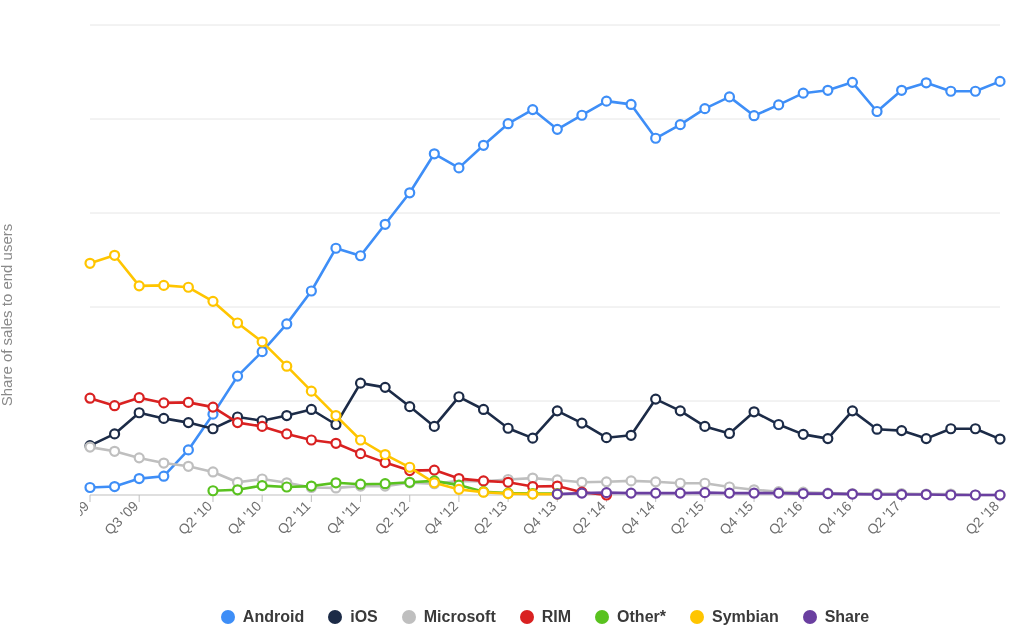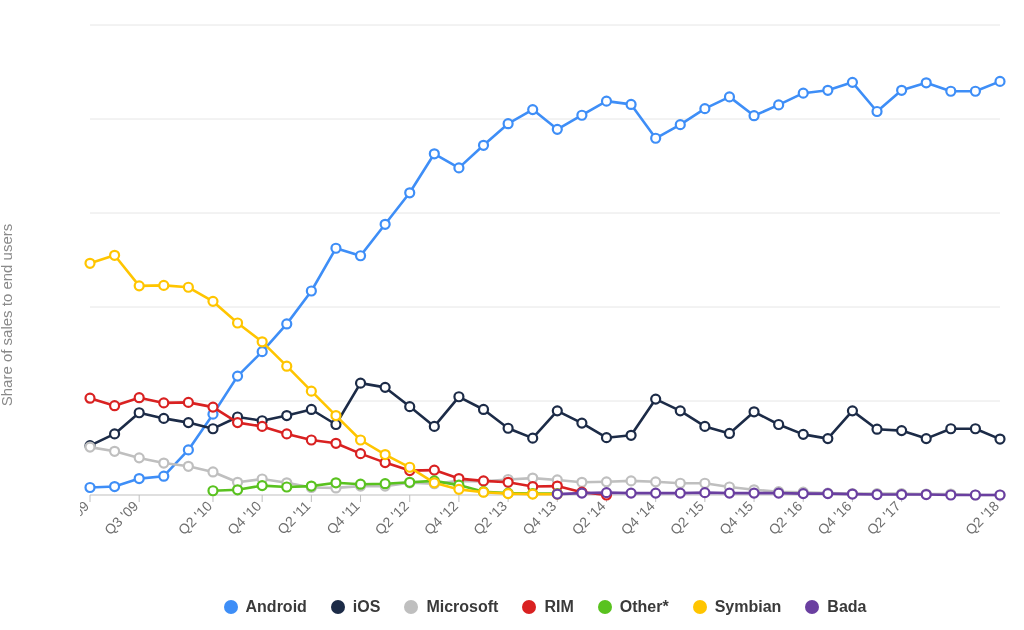--- a/index.html
+++ b/index.html
@@ -62,21 +62,21 @@
     width: 930px;
     top: 592px;
     text-align: center;
     font-size: 16px;
     font-weight: 700;
     color: #3a3a3a;
   }
   .legend-item {
     display: inline-flex;
     align-items: center;
-    margin: 6px 12px;
+    margin: 16px 12px;
     gap: 8px;
   }
   .legend-swatch {
     width: 14px;
     height: 14px;
     border-radius: 50%;
     display: inline-block;
   }
 </style>
 </head>
@@ -346,15 +346,15 @@
         <span class="legend-swatch" style="background: rgb(217, 33, 33);"></span>
         <span>RIM</span>
       </span><span class="legend-item">
         <span class="legend-swatch" style="background: rgb(89, 194, 31);"></span>
         <span>Other*</span>
       </span><span class="legend-item">
         <span class="legend-swatch" style="background: rgb(255, 197, 0);"></span>
         <span>Symbian</span>
       </span><span class="legend-item">
         <span class="legend-swatch" style="background: rgb(106, 63, 160);"></span>
-        <span>Bada</span>
+        <span>Share</span>
       </span></div>
 </div>
 
 </body></html>

